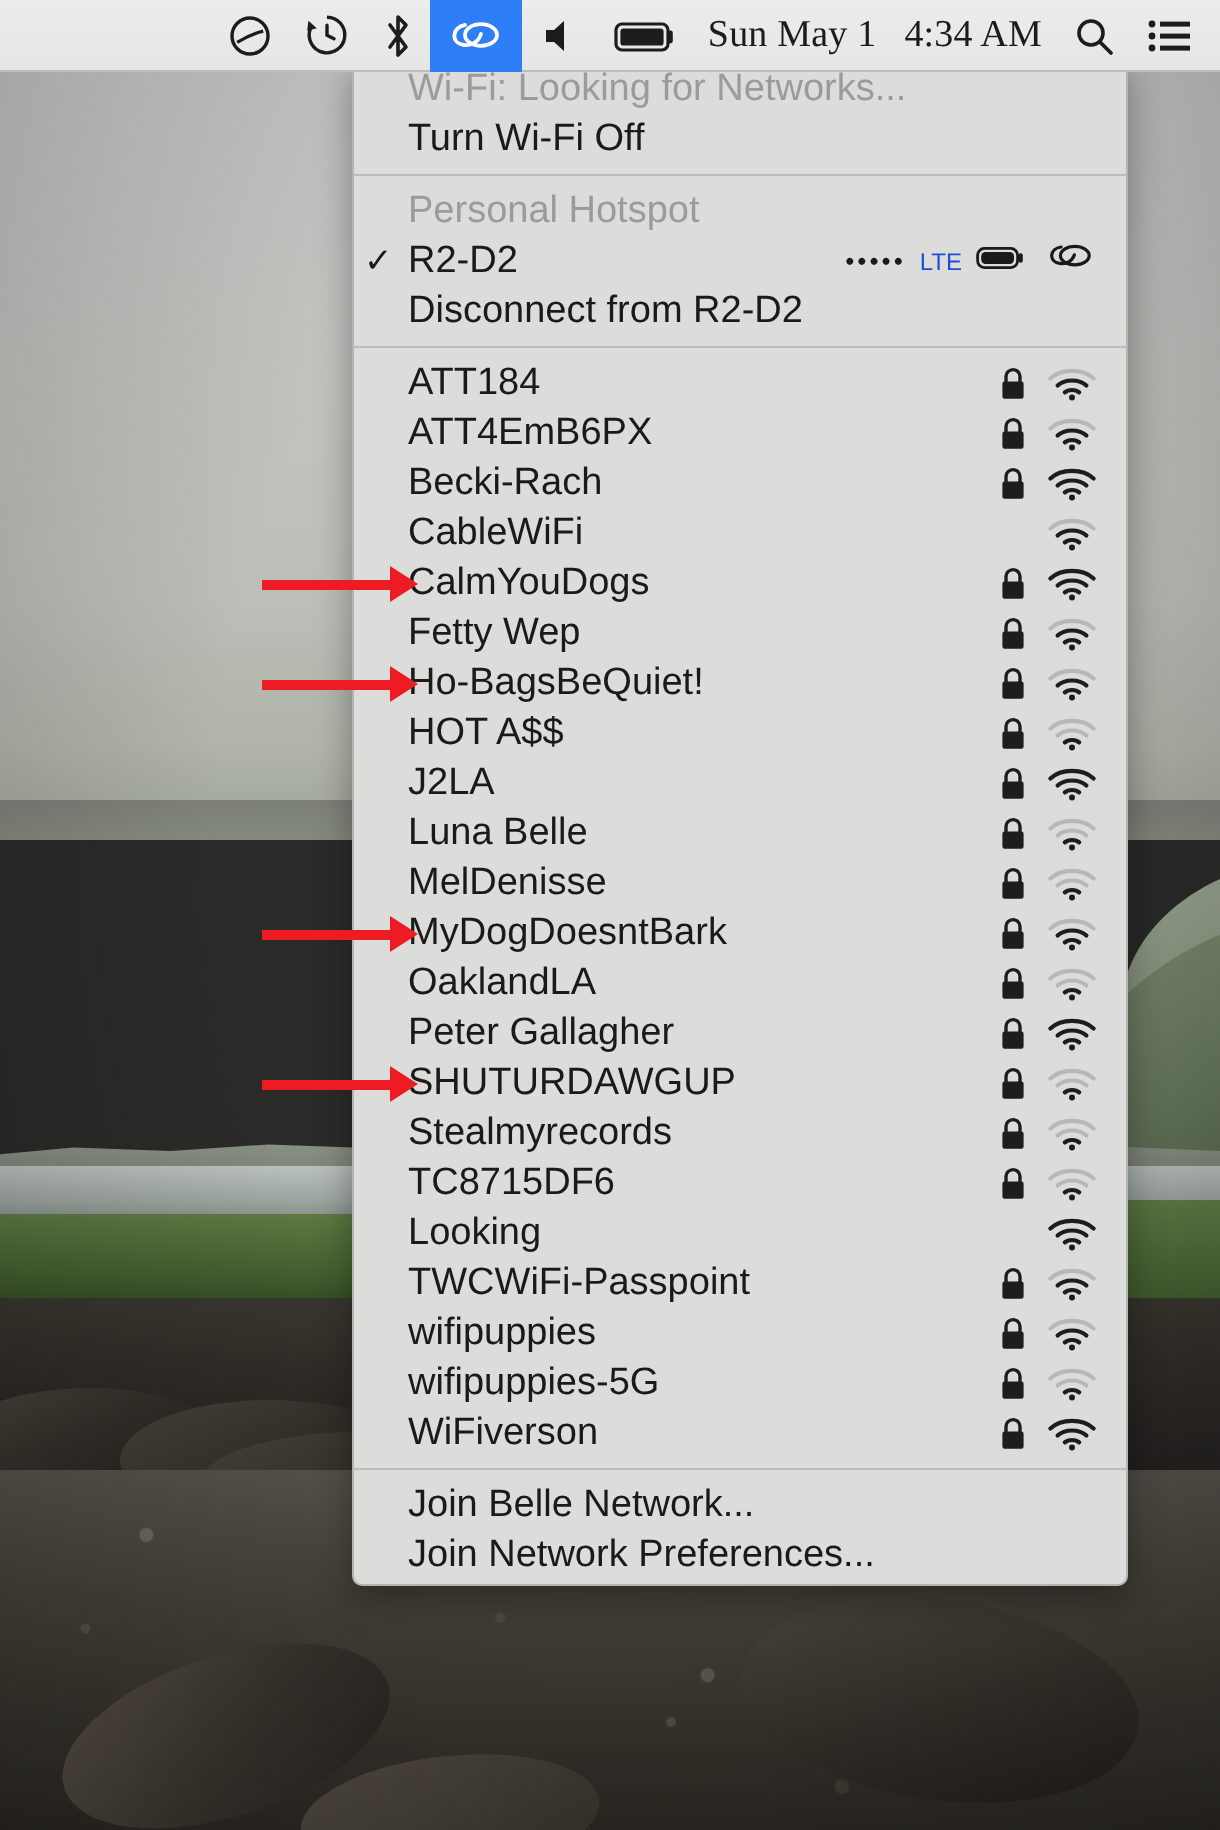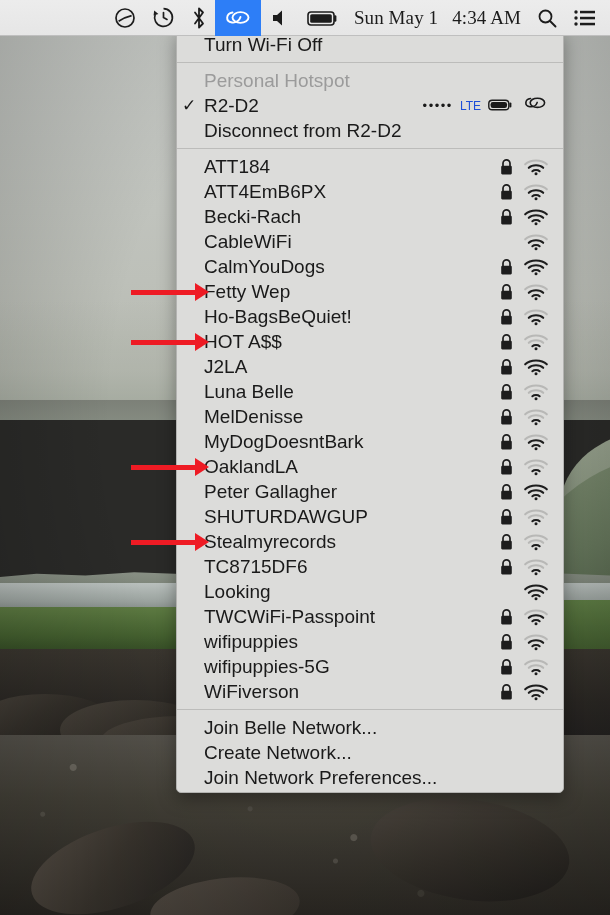--- a/index.html
+++ b/index.html
@@ -213,20 +213,23 @@
       <rect x="6" y="1.8" width="15" height="2.5" fill="#1c1c1c"></rect>
       <rect x="6" y="7.8" width="15" height="2.5" fill="#1c1c1c"></rect>
       <rect x="6" y="13.8" width="15" height="2.5" fill="#1c1c1c"></rect>
     </svg>
   </div>
 </div>
 
 <div id="wifi-menu">
 
   <div class="menu-section">
+    <div class="menu-row disabled">
+      <span class="label">Wi-Fi: Looking for Networks...</span>
+    </div>
     <div class="menu-row">
       <span class="label">Turn Wi-Fi Off</span>
     </div>
   </div>
 
   <div class="sep"></div>
 
   <div class="menu-section">
     <div class="menu-row disabled">
       <span class="label">Personal Hotspot</span>
@@ -670,23 +673,20 @@
       </div>
     </div>
 
   <div class="sep"></div>
 
   <div class="menu-section" id="actions-list">
       <div class="menu-row">
         <span class="label">Join Belle Network...</span>
       </div>
       <div class="menu-row">
-        <span class="label">Create Network...</span>
-      </div>
-      <div class="menu-row">
         <span class="label">Join Network Preferences...</span>
       </div>
     </div>
 
 </div>
 
 <div id="arrows">
     <div class="arrow" style="left: 131px; width: 65px; top: 289.5px; background: rgb(238, 27, 36);"></div>
     <div class="arrow" style="left: 131px; width: 65px; top: 339.5px; background: rgb(238, 27, 36);"></div>
     <div class="arrow" style="left: 131px; width: 65px; top: 464.5px; background: rgb(238, 27, 36);"></div>

